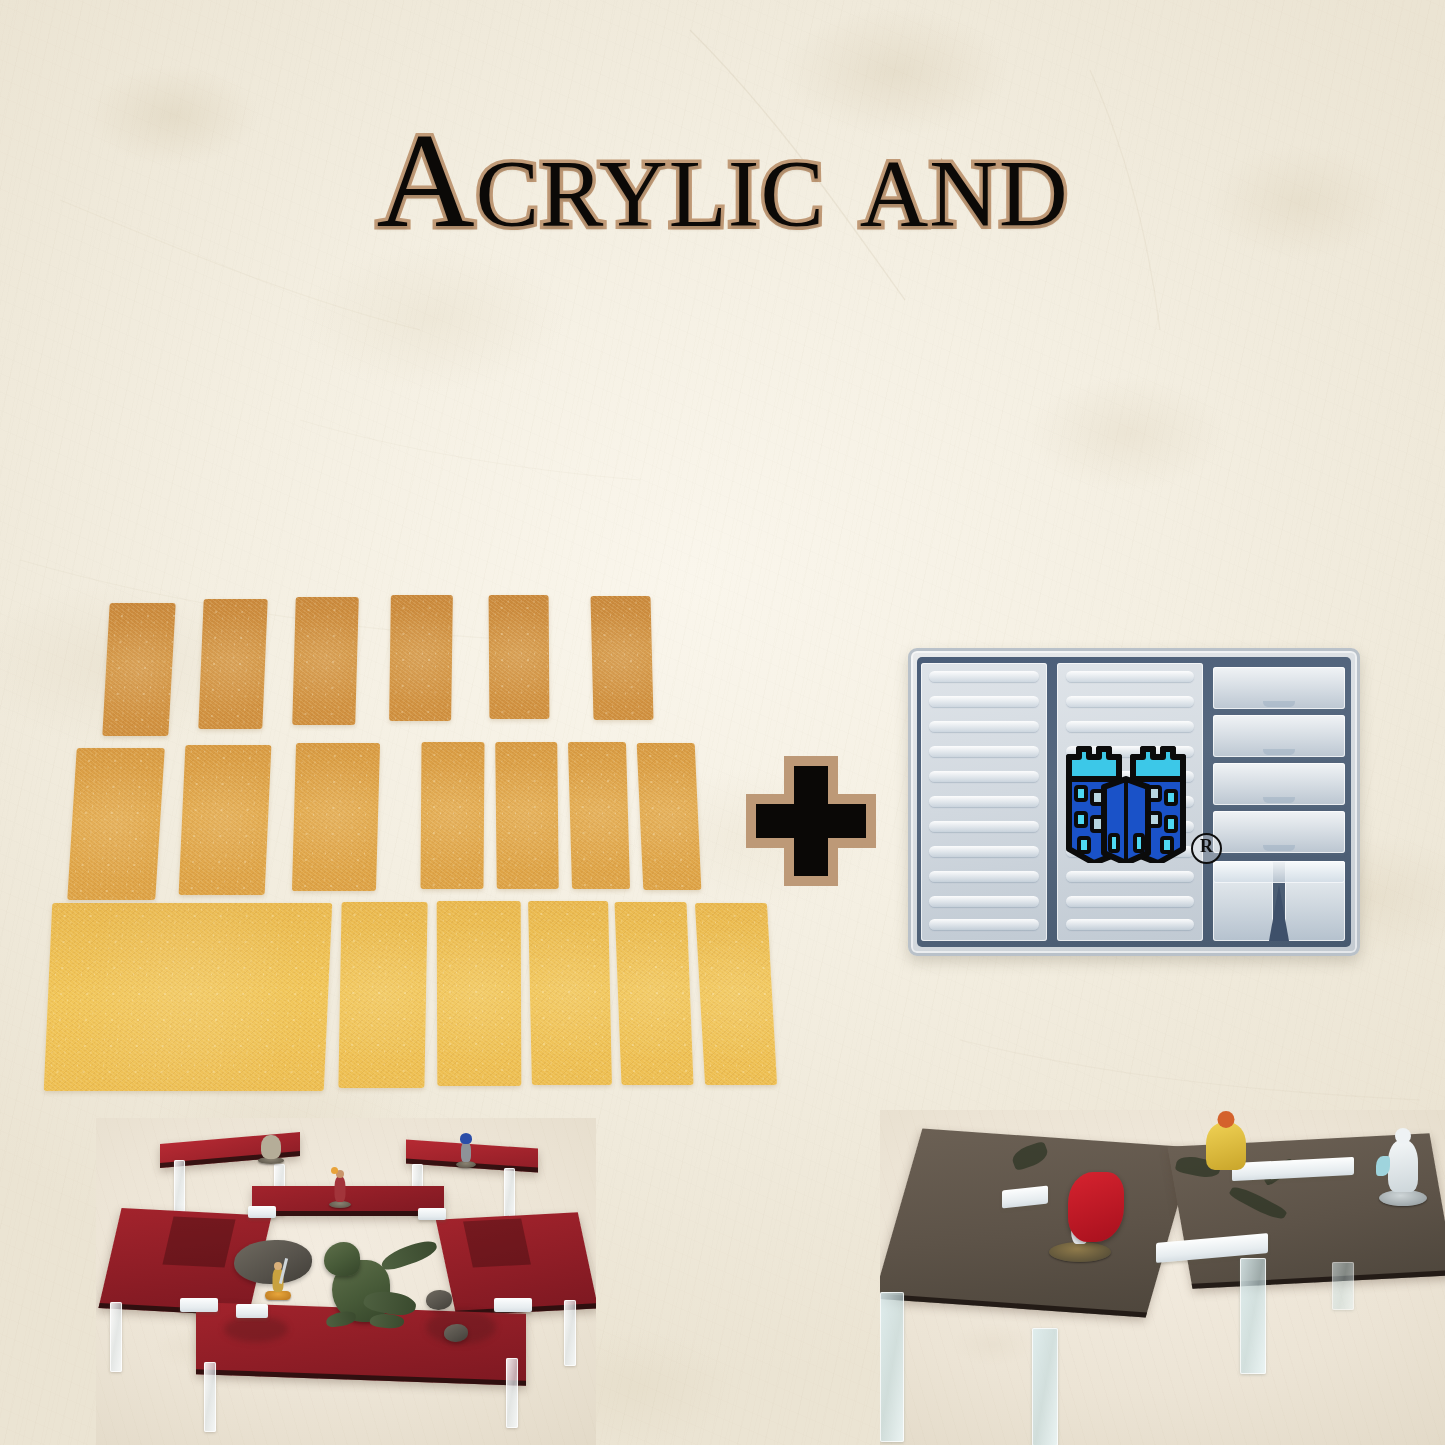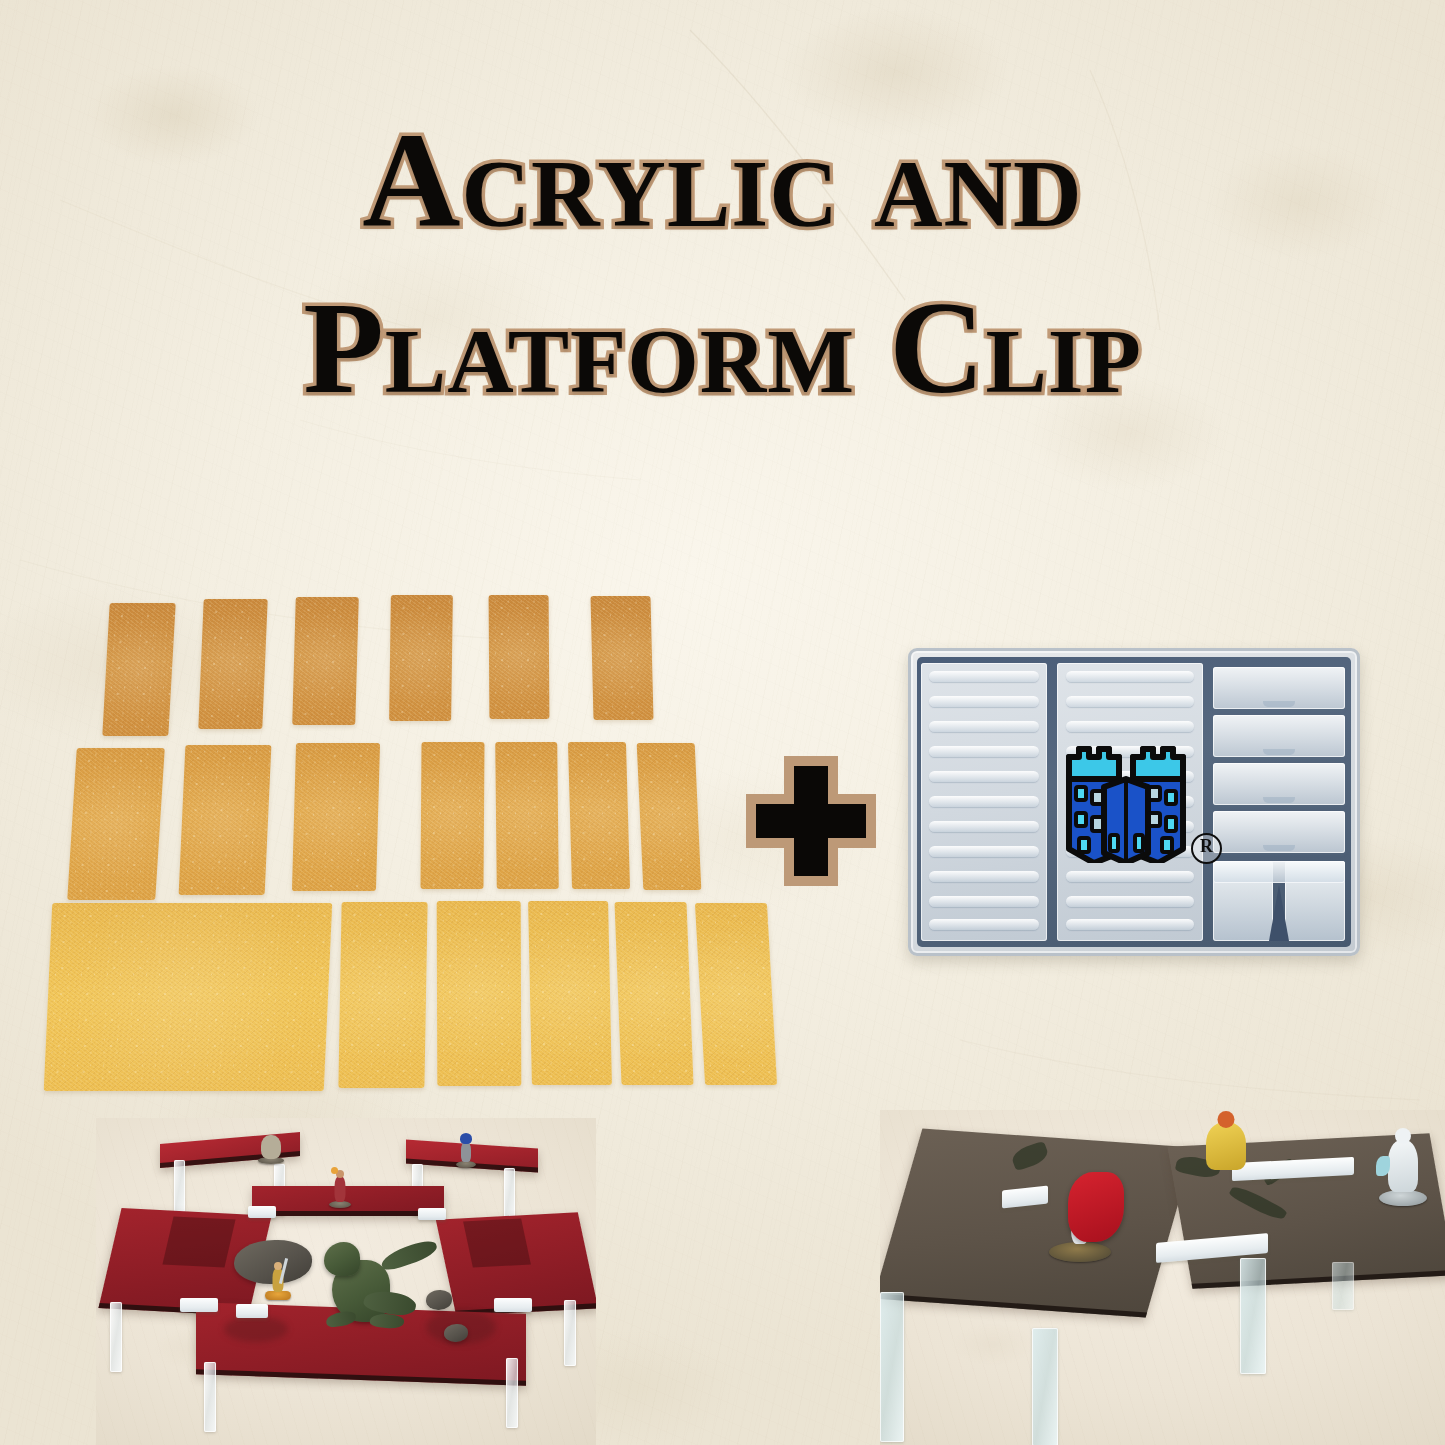--- a/index.html
+++ b/index.html
@@ -52,21 +52,21 @@
   
   .title-block {
     position: absolute;
     left: 0; right: 0; top: 96px;
     text-align: center;
     z-index: 6;
   }
   .title-line {
     display: block;
     color: #0b0907;
-    font-weight: 700;
+    font-weight: 400;
     font-variant: small-caps;
     font-size: 136px;
     line-height: 168px;
     letter-spacing: 1px;
     white-space: nowrap;
     -webkit-text-stroke: 7px #c09a77;
     paint-order: stroke fill;
     text-shadow: 0 3px 3px rgba(120,95,68,.30);
   }
   .title-line.l2 { font-size: 132px; }
@@ -300,21 +300,20 @@
     <path d="M690 30 C780 120 840 210 905 300" stroke="rgba(186,172,143,.35)" stroke-width="1.4" fill="none"></path>
     <path d="M1090 70 C1130 160 1150 250 1160 330" stroke="rgba(190,176,148,.28)" stroke-width="1.2" fill="none"></path>
     <path d="M60 200 C180 250 300 300 420 330" stroke="rgba(194,180,152,.22)" stroke-width="1.1" fill="none"></path>
     <path d="M20 560 C160 600 330 630 520 640" stroke="rgba(192,178,150,.20)" stroke-width="1.1" fill="none"></path>
     <path d="M960 1040 C1080 1070 1220 1090 1420 1100" stroke="rgba(190,176,148,.20)" stroke-width="1.1" fill="none"></path>
     <path d="M300 420 C400 450 520 470 640 480" stroke="rgba(196,182,154,.18)" stroke-width="1" fill="none"></path>
   </svg>
 
   <div class="title-block">
     <span class="title-line l1">Acrylic and</span>
-    <span class="title-line l2">Platform Clip</span>
   </div>
 
   <div class="tiles" id="tile-sheet">
       <div class="tile" style="left: 106px; top: 18px; width: 66px; height: 133px; background: linear-gradient(178deg, rgb(201, 136, 60) 0%, rgb(212, 151, 70) 45%, rgb(207, 143, 63) 100%); transform: skewX(-3.2deg);">
         <div class="speck"></div>
         <div class="grid"></div>
         <div class="sheen"></div>
       </div>
       <div class="tile" style="left: 201px; top: 14px; width: 64px; height: 130px; background: linear-gradient(178deg, rgb(201, 136, 60) 0%, rgb(212, 151, 70) 45%, rgb(207, 143, 63) 100%); transform: skewX(-2.4deg);">
         <div class="speck"></div>

